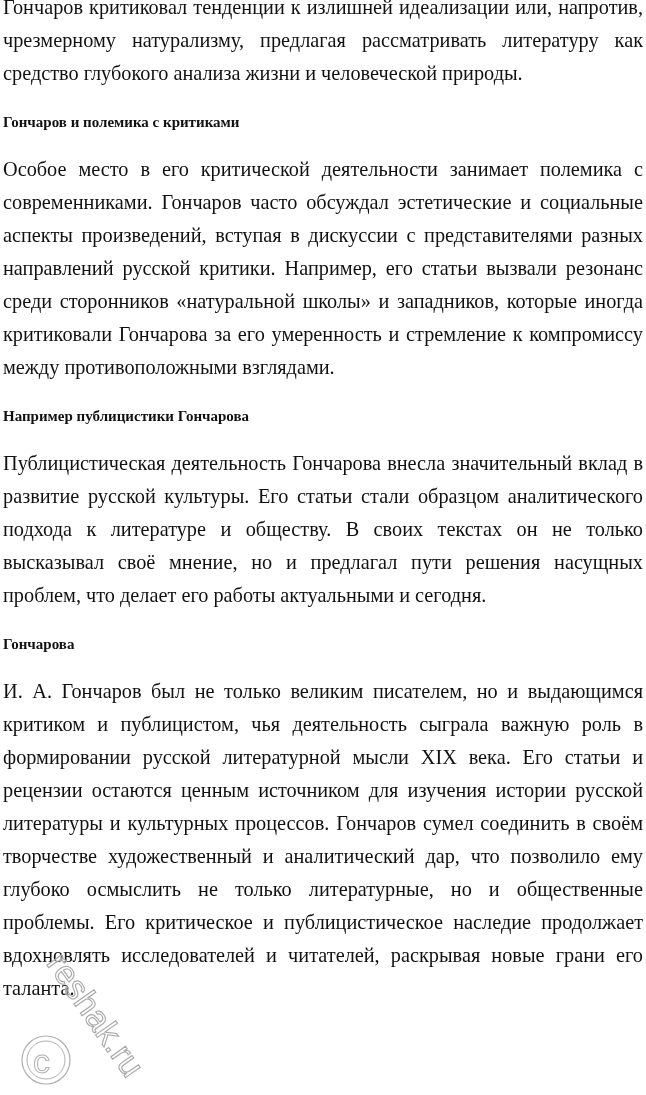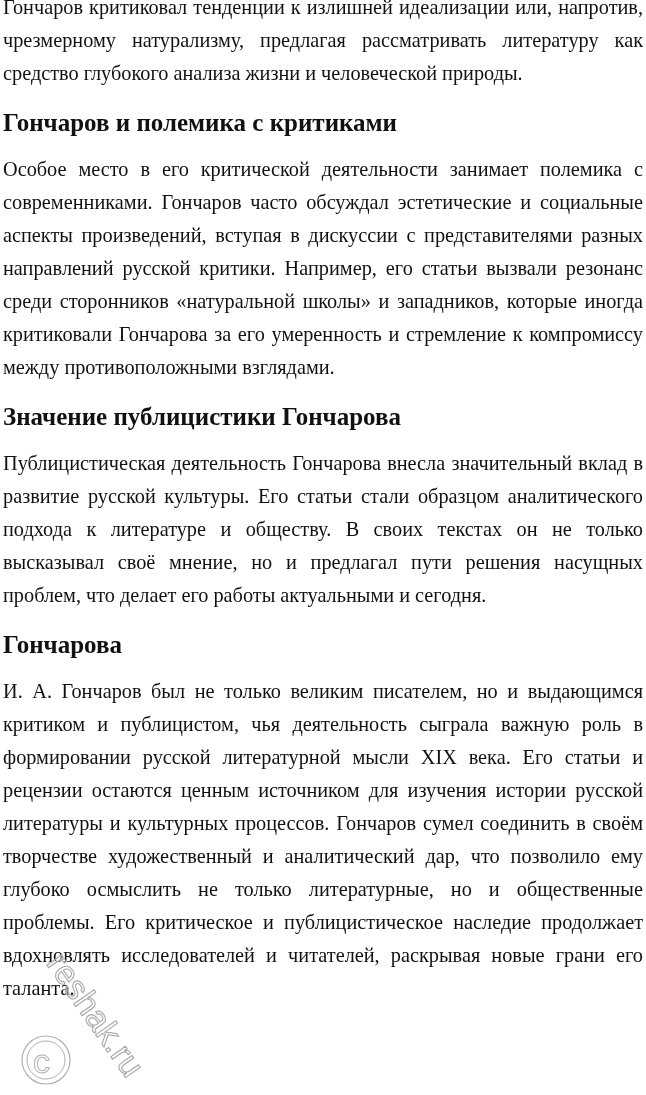--- a/index.html
+++ b/index.html
@@ -6,36 +6,36 @@
   body {
     width: 646px; height: 1095px; overflow: hidden; position: relative;
     font-family: "Liberation Serif", serif; color: #111111;
   }
   .doc { position: absolute; left: 3px; top: -9px; width: 640px; }
   .para {
     font-size: 20.3px; line-height: 33px; text-align: justify;
     margin: 0 0 16px 0;
   }
   .heading {
-    font-size: 25px; line-height: 33px; font-weight: bold;
+    font-size: 15px; line-height: 33px; font-weight: bold;
     margin: 0 0 14px 0;
   }
   .watermark {
     position: absolute; left: 6px; top: 950px; width: 150px; height: 150px;
     pointer-events: none;
   }
 </style>
 </head>
 <body>
 
 <div class="doc">
   <p class="para">Гончаров критиковал тенденции к излишней идеализации или, напротив, чрезмерному натурализму, предлагая рассматривать литературу как средство глубокого анализа жизни и человеческой природы.</p>
   <h3 class="heading">Гончаров и полемика с критиками</h3>
   <p class="para">Особое место в его критической деятельности занимает полемика с современниками. Гончаров часто обсуждал эстетические и социальные аспекты произведений, вступая в дискуссии с представителями разных направлений русской критики. Например, его статьи вызвали резонанс среди сторонников «натуральной школы» и западников, которые иногда критиковали Гончарова за его умеренность и стремление к компромиссу между противоположными взглядами.</p>
-  <h3 class="heading">Значение публицистики Гончарова</h3>
+  <h3 class="heading">Например публицистики Гончарова</h3>
   <p class="para">Публицистическая деятельность Гончарова внесла значительный вклад в развитие русской культуры. Его статьи стали образцом аналитического подхода к литературе и обществу. В своих текстах он не только высказывал своё мнение, но и предлагал пути решения насущных проблем, что делает его работы актуальными и сегодня.</p>
   <h3 class="heading">Гончарова</h3>
   <p class="para">И. А. Гончаров был не только великим писателем, но и выдающимся критиком и публицистом, чья деятельность сыграла важную роль в формировании русской литературной мысли XIX века. Его статьи и рецензии остаются ценным источником для изучения истории русской литературы и культурных процессов. Гончаров сумел соединить в своём творчестве художественный и аналитический дар, что позволило ему глубоко осмыслить не только литературные, но и общественные проблемы. Его критическое и публицистическое наследие продолжает вдохновлять исследователей и читателей, раскрывая новые грани его таланта.</p>
 </div>
 
 <div class="watermark">
   <svg width="150" height="150" viewBox="0 0 150 150">
     <g transform="rotate(55 60 60)" fill="none" stroke="#a8a8a8" stroke-width="1.1">
       <text x="10" y="50" font-family="Liberation Sans, sans-serif" font-size="34" fill="#ffffff" fill-opacity="0.4" stroke="#a8a8a8">reshak.ru</text>
     </g>

